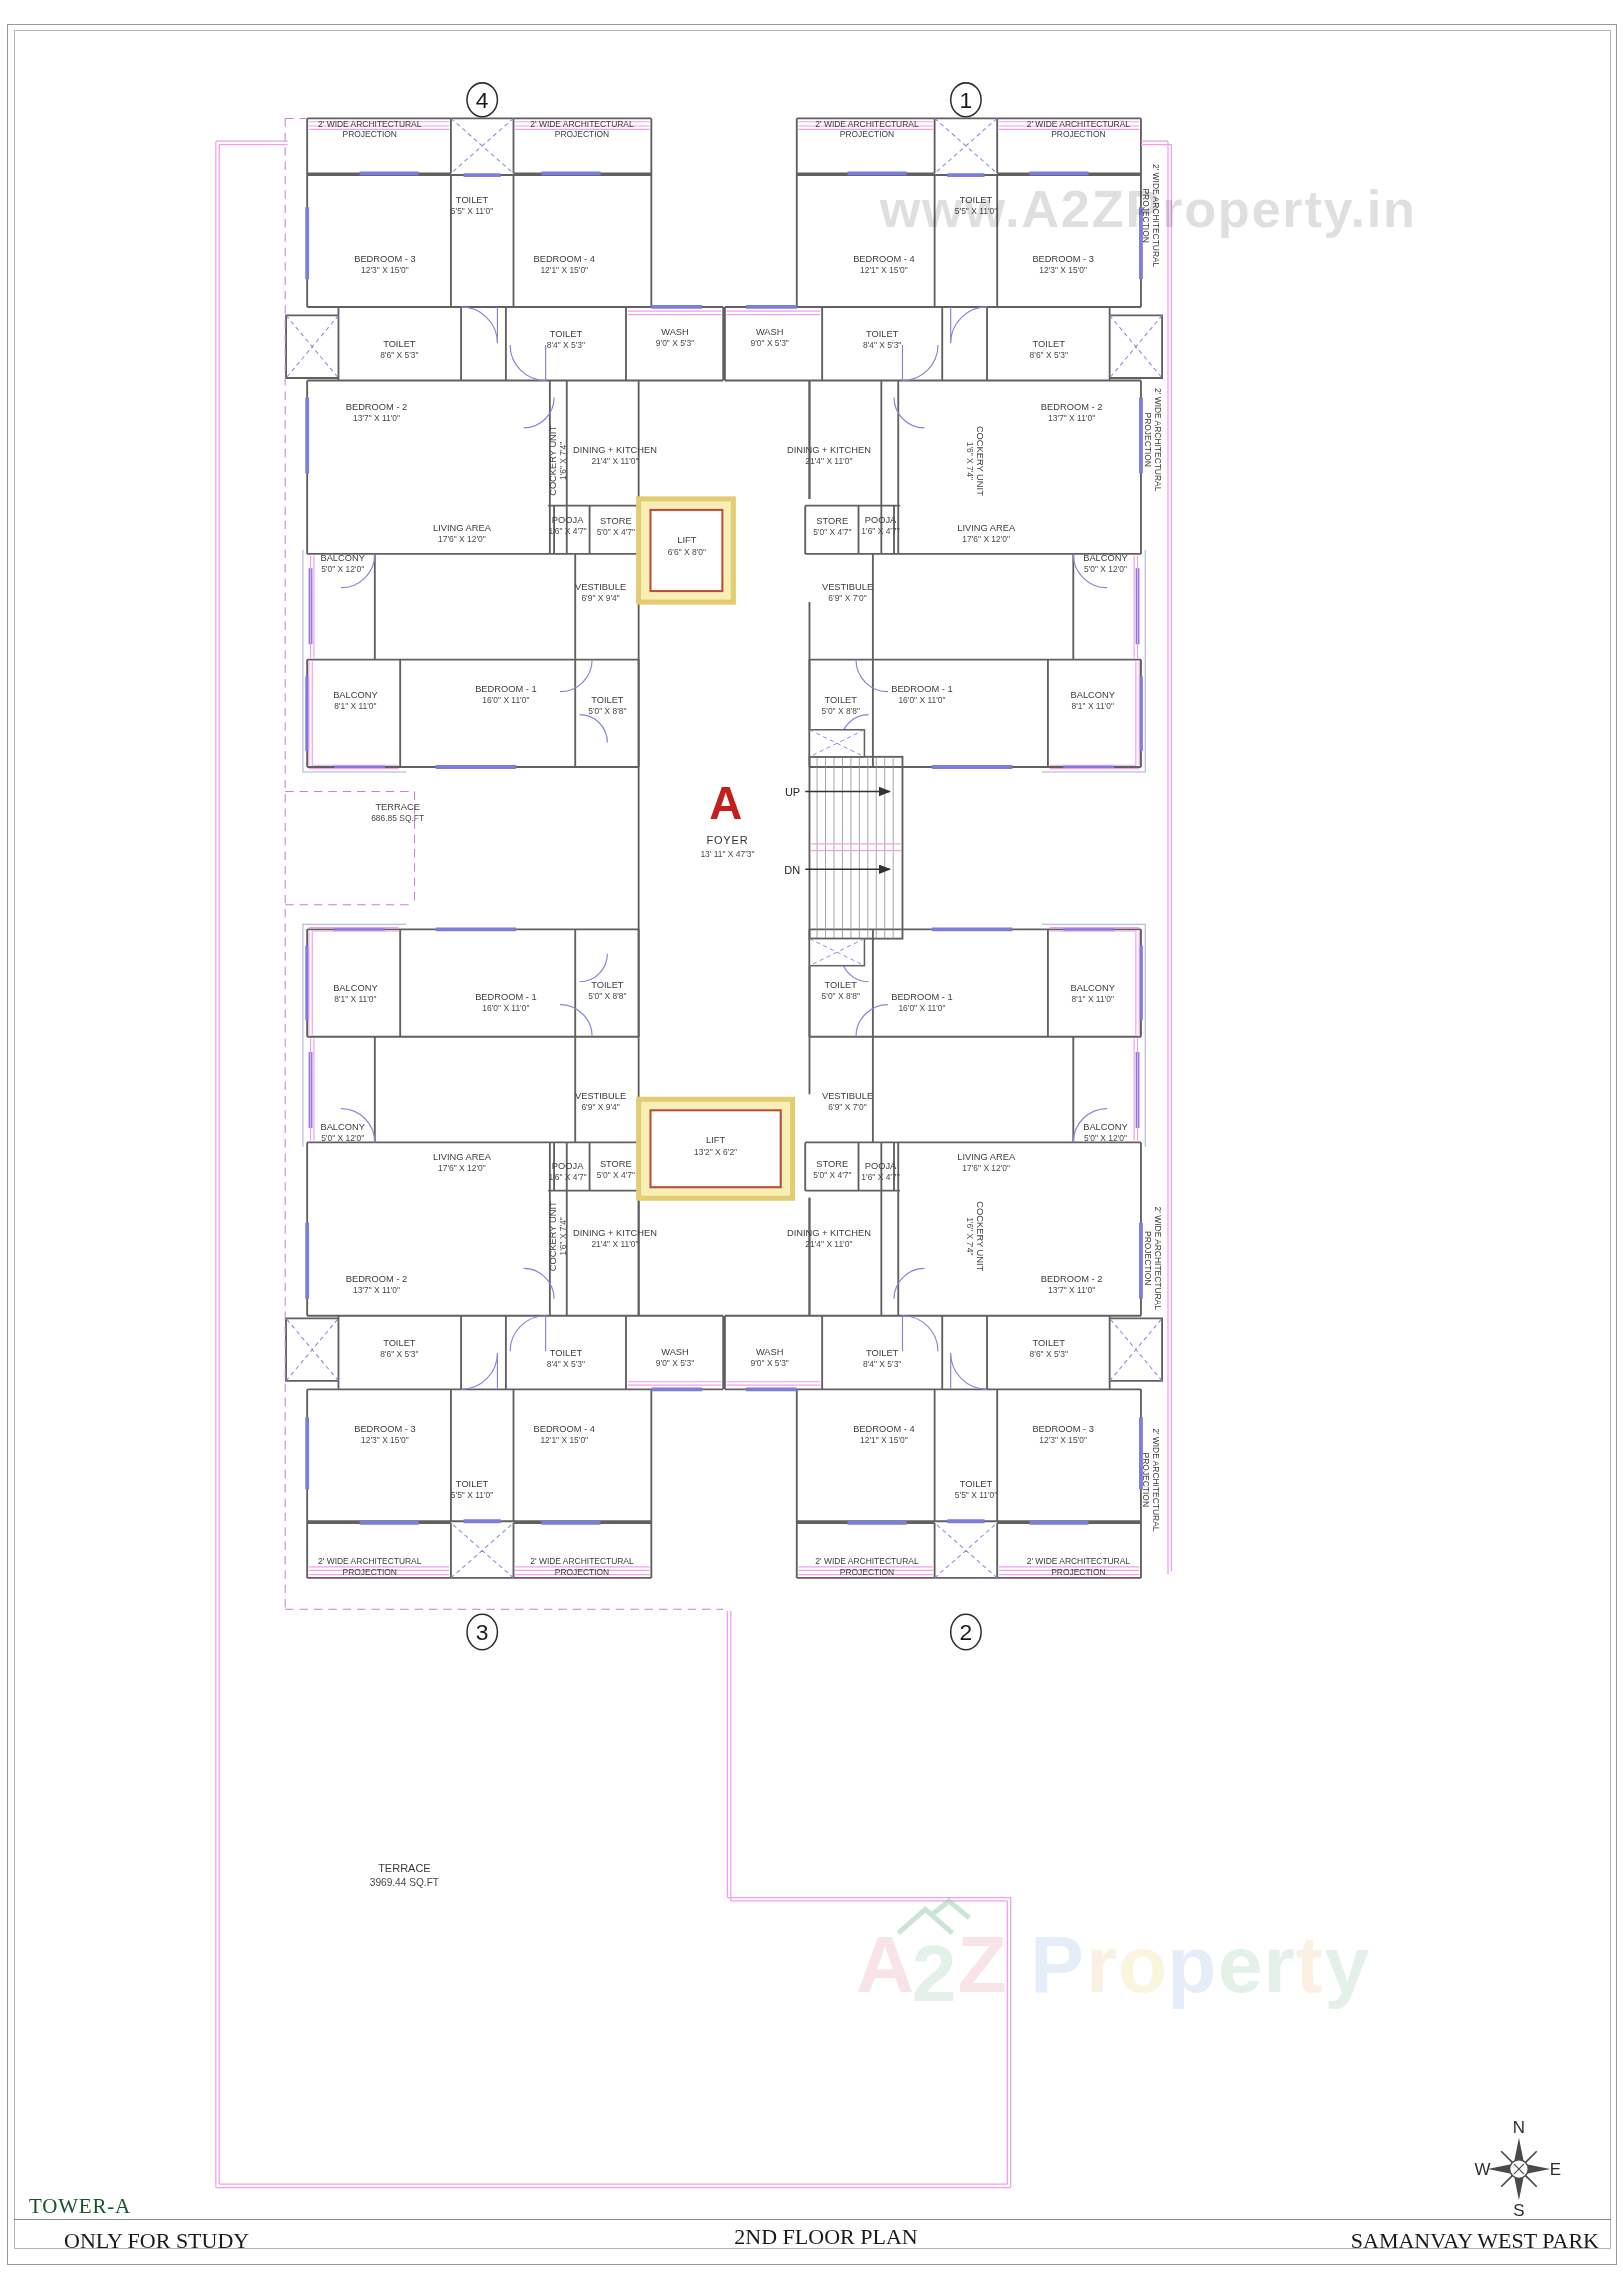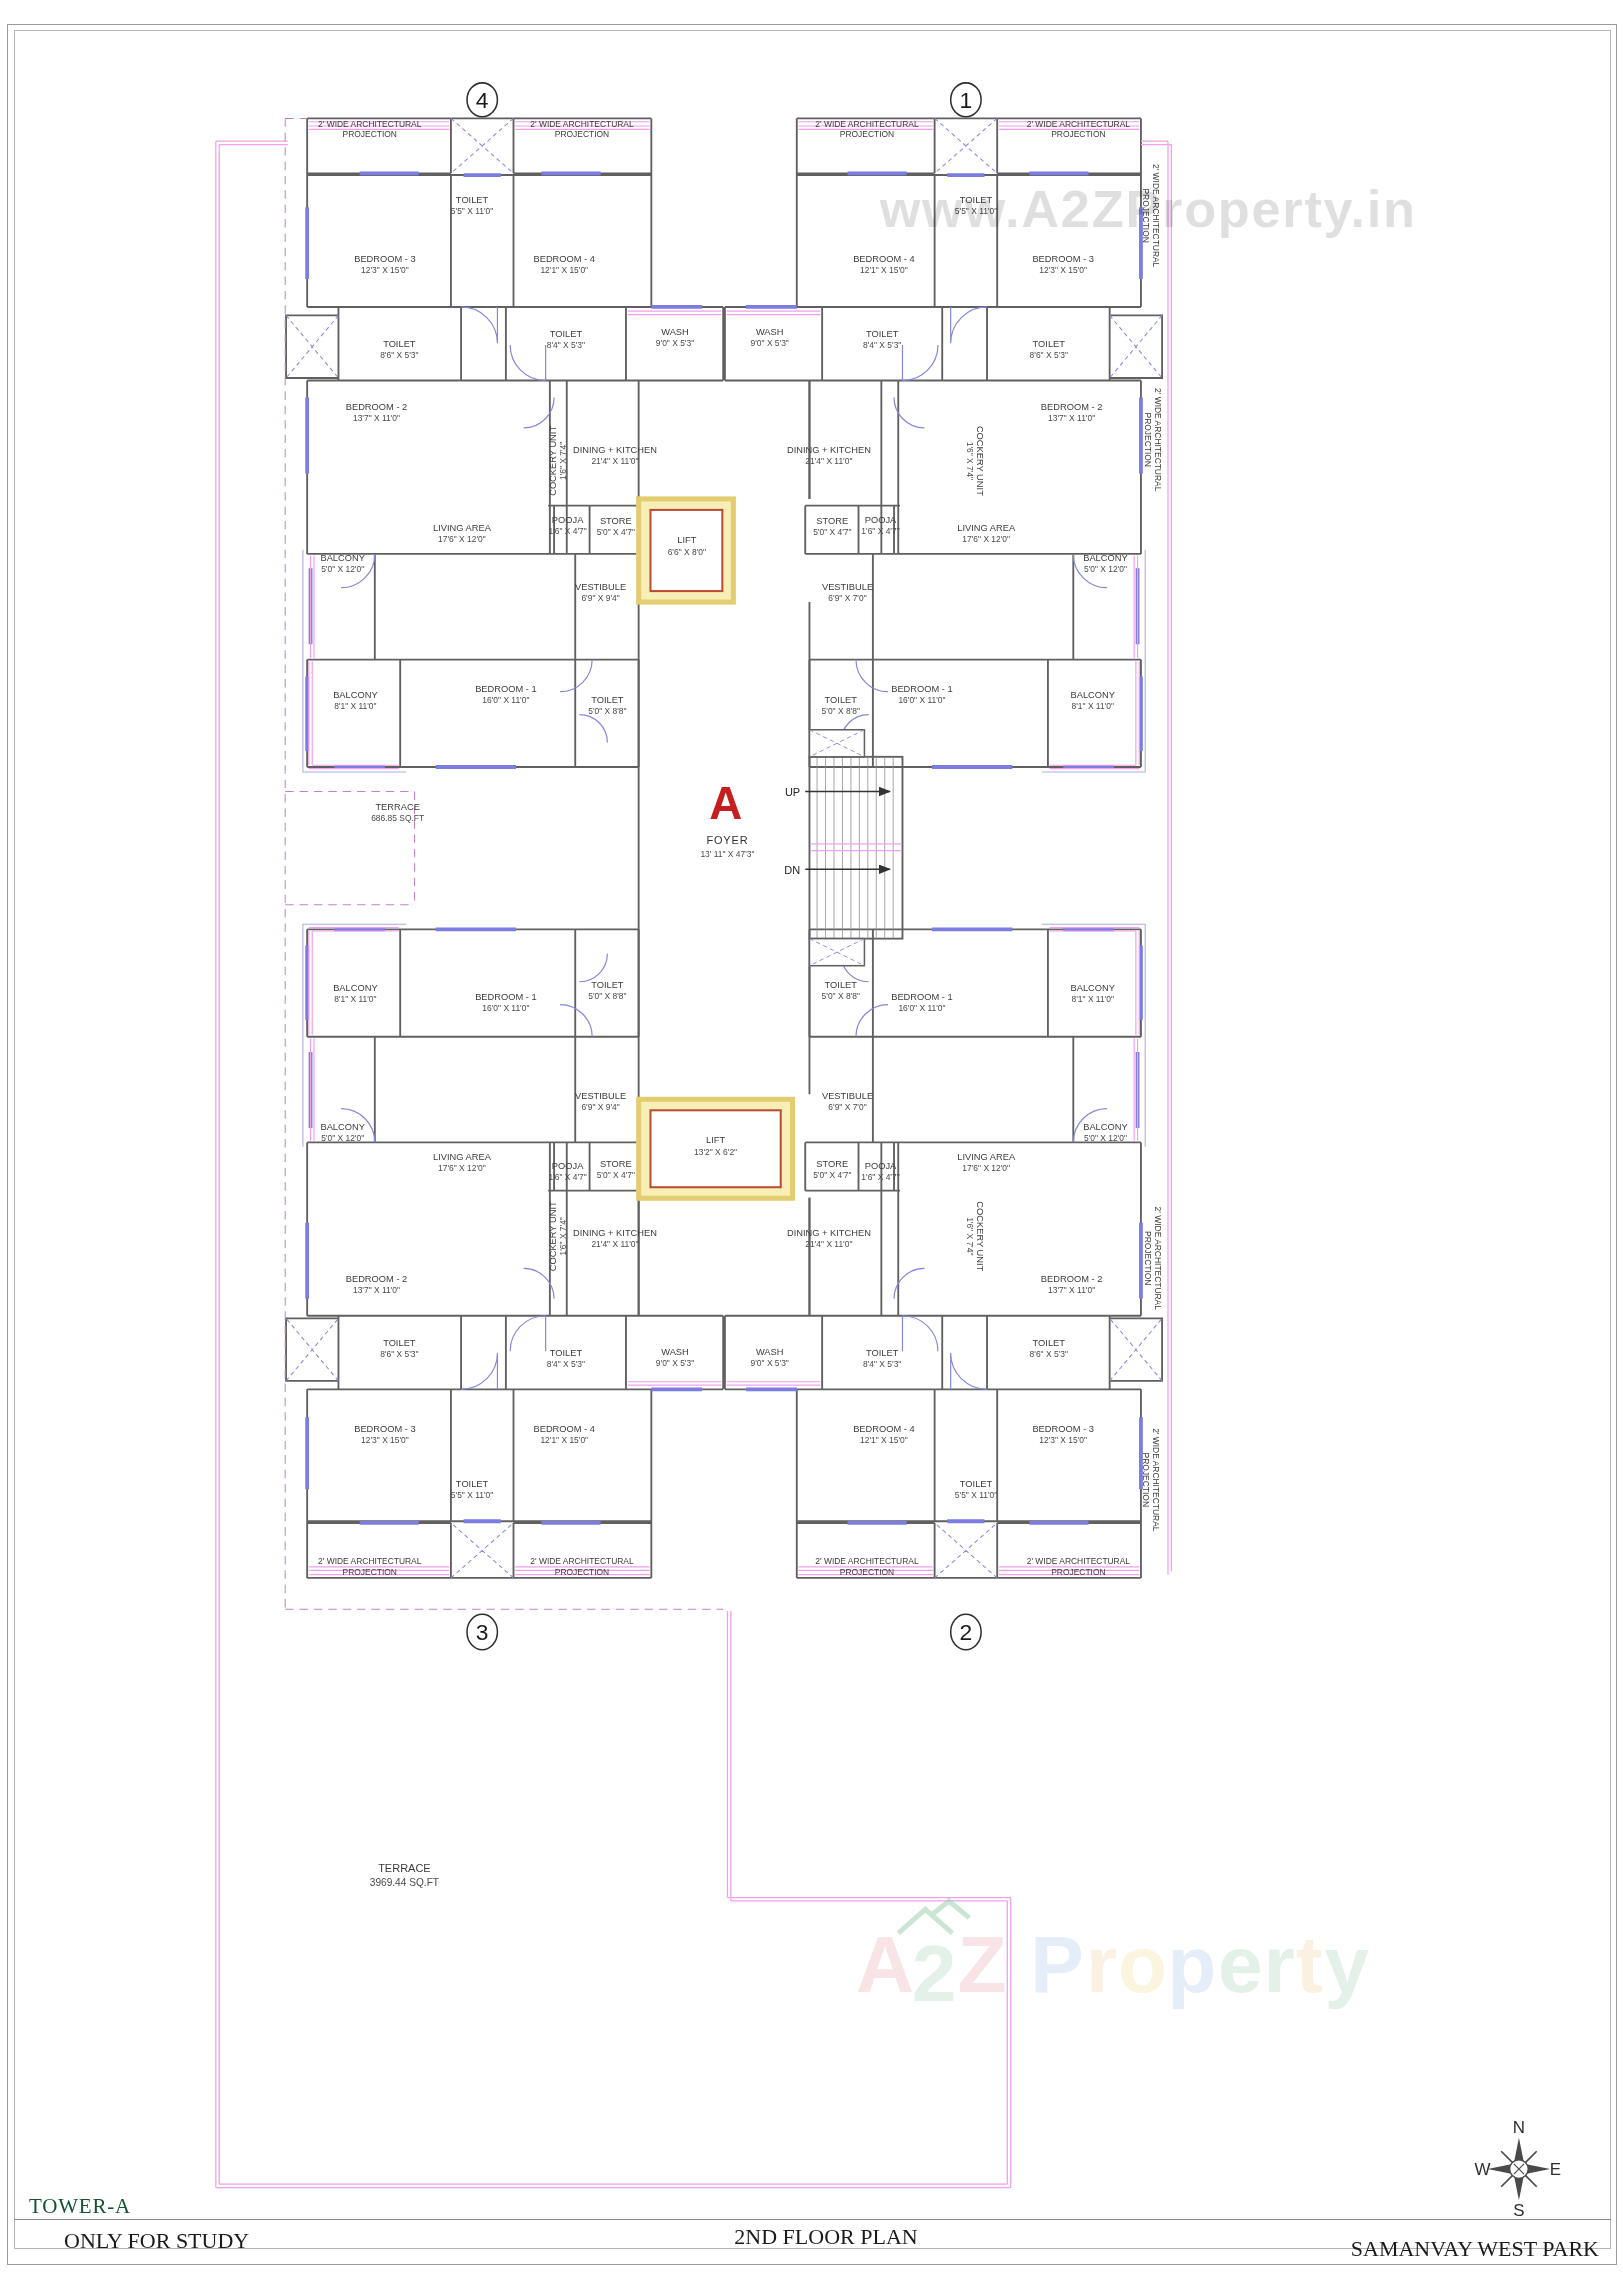--- a/index.html
+++ b/index.html
@@ -5,21 +5,21 @@
   html,body{margin:0;padding:0;background:#fff;}
   #page{position:relative;width:1624px;height:2295px;background:#fff;font-family:"Liberation Sans",sans-serif;overflow:hidden;}
   #plan-svg{position:absolute;left:0;top:0;}
   .outer-border{position:absolute;left:6.8px;top:24px;right:6.8px;bottom:30px;border:1.7px solid #9a9a9a;}
   .inner-border{position:absolute;left:13.5px;top:30px;right:13.5px;bottom:46px;border:0.8px solid #b5b5b5;}
   .footer-divider{position:absolute;left:13.5px;right:13.5px;top:2219px;height:0.8px;background:#8a8a8a;}
   .tower{position:absolute;left:29px;top:2194px;font-family:"Liberation Serif",serif;font-size:21px;color:#14532d;letter-spacing:0.8px;}
   .foot-row{position:absolute;left:0;right:0;top:2224px;height:25px;font-family:"Liberation Serif",serif;font-size:22px;color:#1a1a1a;}
   .foot-left{position:absolute;left:27px;top:4px;margin-left:37px;}
   .foot-center{position:absolute;left:0;right:0;text-align:center;top:0;padding-left:28px;}
-  .foot-right{position:absolute;right:25px;top:12px;}
+  .foot-right{position:absolute;right:25px;top:4px;}
   text{font-family:"Liberation Sans",sans-serif;}
   .rl{font-size:11px;fill:#3b3b3b;text-anchor:middle;}
   .rd{font-size:10px;fill:#4a4a4a;text-anchor:middle;}
   .pj{font-size:10px;fill:#3b3b3b;text-anchor:middle;}
   .circ-num{font-size:27px;fill:#1a1a1a;text-anchor:middle;}
   .letterA{font-size:54px;font-weight:bold;fill:#c41e1e;text-anchor:middle;}
   .foyer-l{font-size:13px;fill:#333;text-anchor:middle;letter-spacing:1px;}
   .updn{font-size:13px;fill:#222;text-anchor:end;}
   .wm-top{font-size:62px;fill:#000;opacity:0.12;font-weight:bold;letter-spacing:2px;}
   .wm-b{font-size:95px;font-weight:bold;opacity:0.55;}

